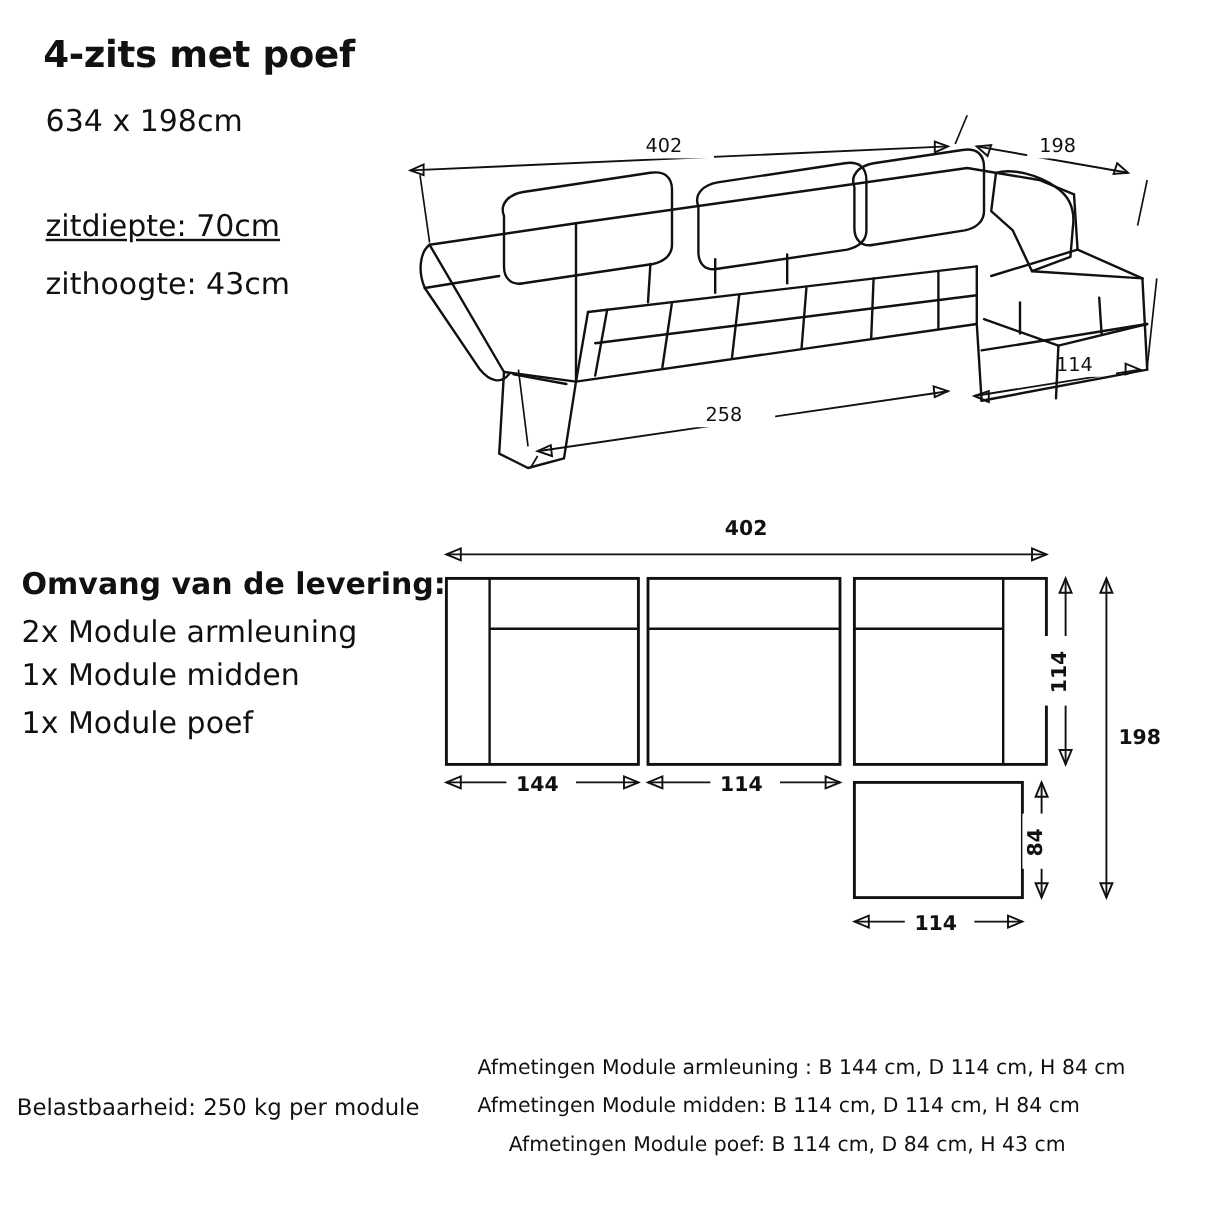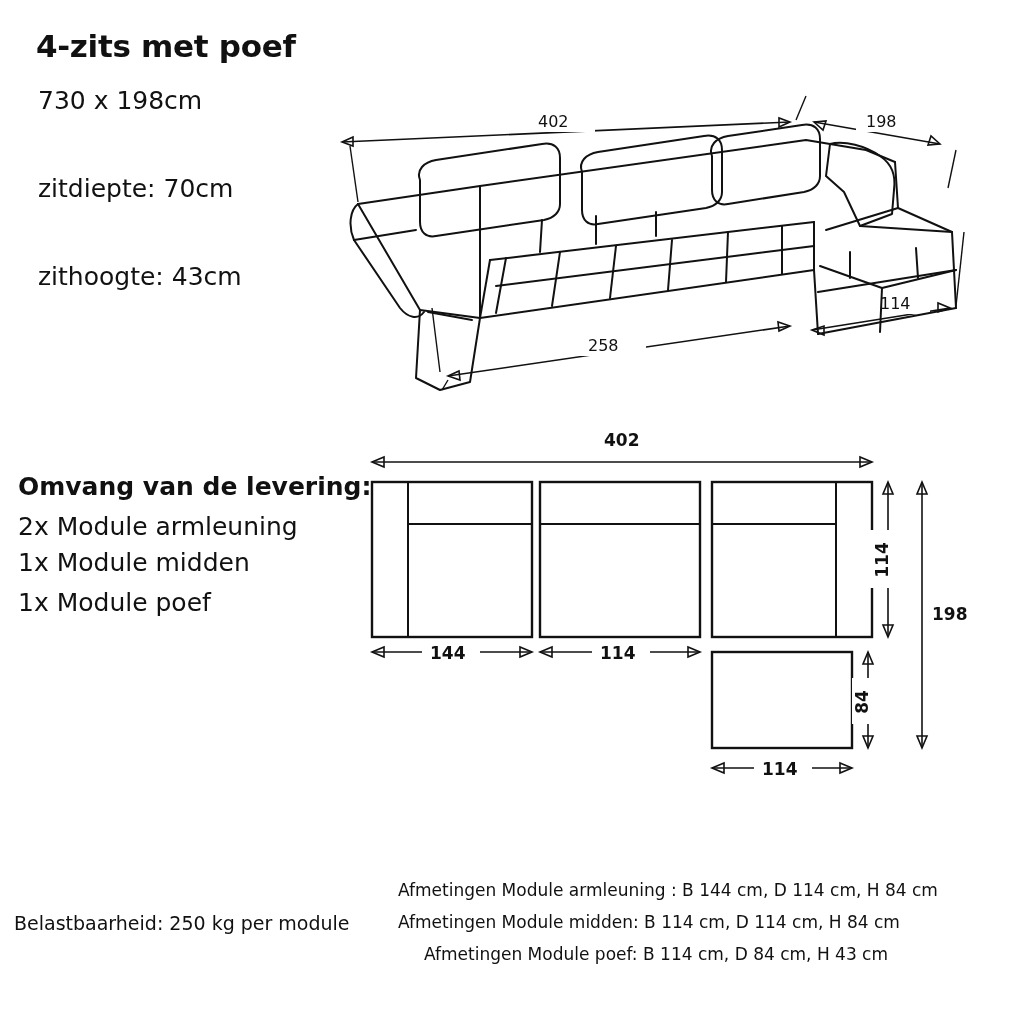--- a/index.html
+++ b/index.html
@@ -25,25 +25,25 @@
     letter-spacing: -0.3px;
     text-align: center;
   }
   #subtitle {
     left: 38px; top: 86px;
     font-size: 25px;
   }
   #seat-depth {
     left: 38px; top: 174px;
     font-size: 25px;
+    text-decoration: underline;
   }
   #seat-height {
     left: 38px; top: 222px;
     font-size: 25px;
-    margin-top: 40px;
   }
 
   
   #scope-title {
     left: 18px; top: 472px;
     font-size: 25px;
     font-weight: bold;
   }
   #scope-l1 { left: 18px; top: 512px; font-size: 25px; }
   #scope-l2 { left: 18px; top: 548px; font-size: 25px; }
@@ -96,21 +96,21 @@
   .plan-inner {
     fill: none;
     stroke: #111111;
     stroke-width: 2;
   }
 </style>
 </head>
 <body>
 
 <div class="abs" id="title">4-zits met poef</div>
-<div class="abs" id="subtitle">730 x 198cm</div>
+<div class="abs" id="subtitle">634 x 198cm</div>
 <div class="abs" id="seat-depth">zitdiepte: 70cm</div>
 <div class="abs" id="seat-height">zithoogte: 43cm</div>
 
 <div class="abs" id="scope-title">Omvang van de levering:</div>
 <div class="abs" id="scope-l1">2x Module armleuning</div>
 <div class="abs" id="scope-l2">1x Module midden</div>
 <div class="abs" id="scope-l3">1x Module poef</div>
 
 <div class="abs" id="perspective-svg">
 <svg width="700" height="340" viewBox="0 0 700 340" xmlns="http://www.w3.org/2000/svg">

